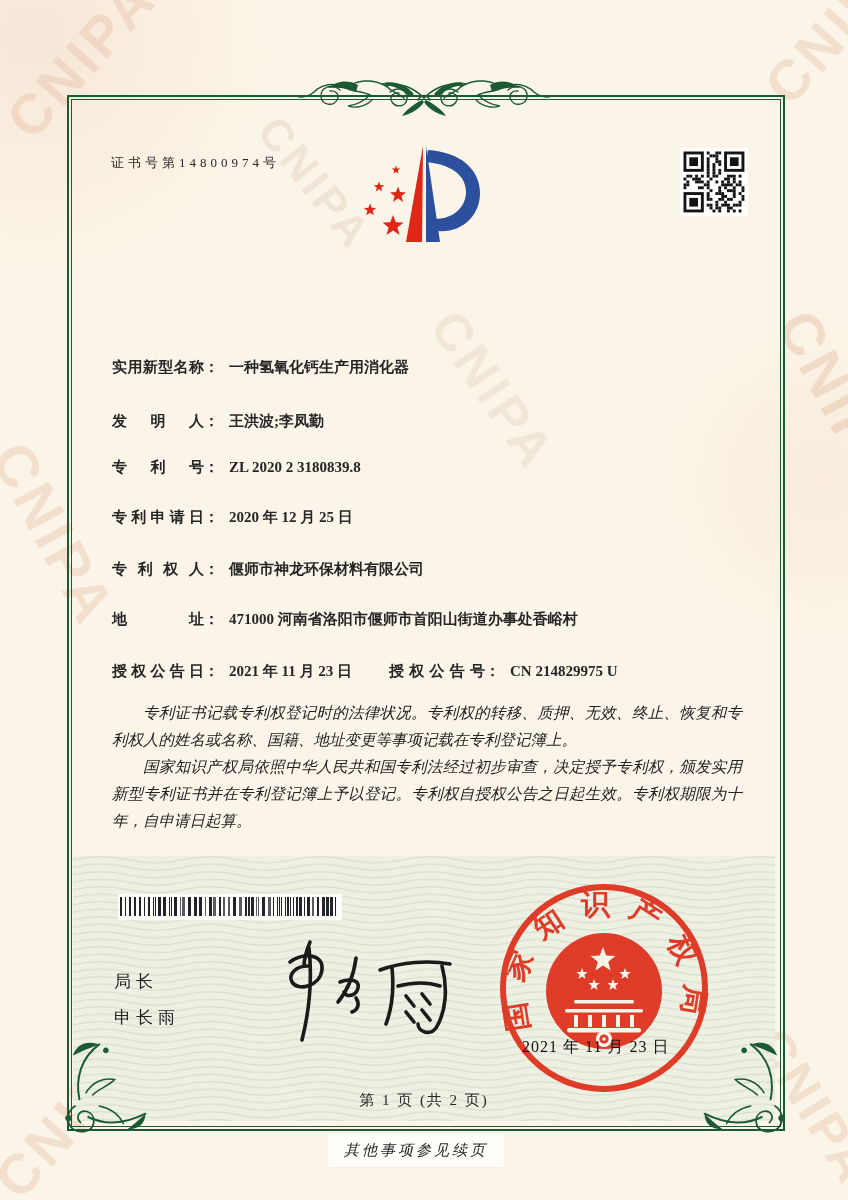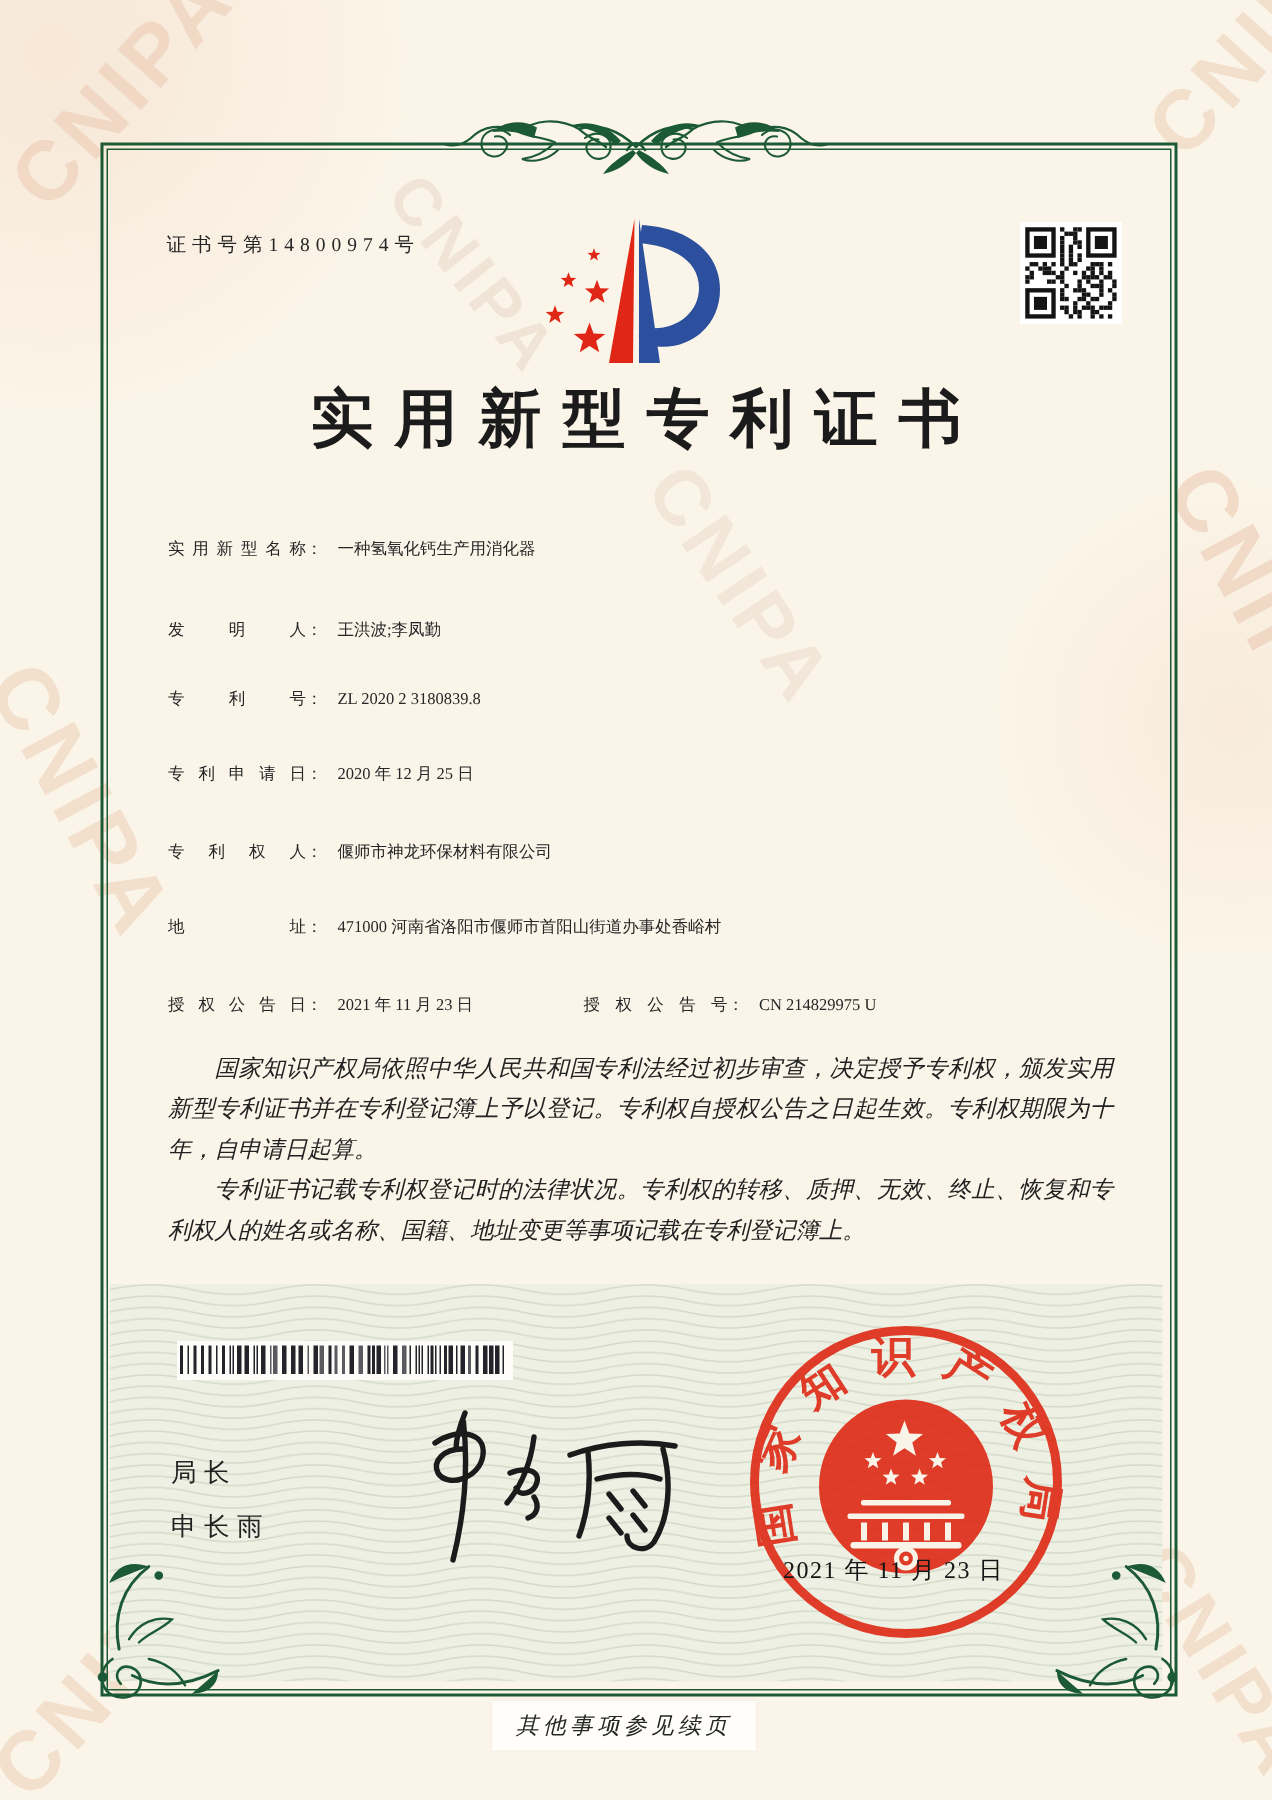--- a/index.html
+++ b/index.html
@@ -22,21 +22,21 @@
   .frame{position:absolute;left:67px;top:95px;width:714px;height:1032px;
          border:2.5px solid var(--border-green);z-index:3;pointer-events:none;}
   .frame::before{content:"";position:absolute;inset:2px;border:1px solid var(--border-green);}
   .orn{position:absolute;z-index:4;}
   .content{position:absolute;z-index:5;}
   .cert-no{left:111px;top:154px;font-size:13px;letter-spacing:4px;}
   .logo{left:350px;top:142px;width:140px;height:108px;}
   .qr{left:680px;top:148px;width:68px;height:68px;}
   .title{left:67px;top:251px;width:714px;text-align:center;font-size:42px;font-weight:bold;
          letter-spacing:14px;text-indent:14px;color:#1b1b1b;}
-  .frow{font-size:11px;white-space:nowrap;left:112px;}
+  .frow{font-size:15px;white-space:nowrap;left:112px;font-weight:bold;}
   .flabel{display:inline-block;width:92px;text-align:justify;text-align-last:justify;}
   .fvalue{margin-left:10px;}
   .grant2{position:absolute;left:256px;top:0;white-space:nowrap;margin-left:21px;}
   .grant2 .flabel{width:96px;}
   .bodytext{left:112px;top:699px;width:630px;font-size:15.5px;line-height:27px;
             font-style:italic;color:#222;}
   .bodytext p{margin:0;text-indent:2em;text-align:justify;}
   .barcode{left:118px;top:894px;}
   .official{position:absolute;font-family:"Liberation Sans","DejaVu Sans",sans-serif;
             font-size:17px;letter-spacing:5px;color:#222;text-align:right;}
@@ -253,21 +253,20 @@
       <rect x="6.4" y="6.4" width="14.5" height="14.5" fill="#ffffff"></rect>
       <rect x="9.3" y="9.3" width="8.7" height="8.7" fill="#141414"></rect>
       <rect x="44.1" y="3.5" width="20.3" height="20.3" fill="#141414"></rect>
       <rect x="47" y="6.4" width="14.5" height="14.5" fill="#ffffff"></rect>
       <rect x="49.9" y="9.3" width="8.7" height="8.7" fill="#141414"></rect>
       <rect x="3.5" y="44.1" width="20.3" height="20.3" fill="#141414"></rect>
       <rect x="6.4" y="47" width="14.5" height="14.5" fill="#ffffff"></rect>
       <rect x="9.3" y="49.9" width="8.7" height="8.7" fill="#141414"></rect>
     </svg>
 
-  <div class="content title">实用新型专利证书</div>
 
   <div class="content frow" style="top:358px">
     <span class="flabel">实用新型名称</span><span>：</span><span class="fvalue">一种氢氧化钙生产用消化器</span>
   </div>
   <div class="content frow" style="top:412px">
     <span class="flabel">发明人</span><span>：</span><span class="fvalue">王洪波;李凤勤</span>
   </div>
   <div class="content frow" style="top:458px">
     <span class="flabel">专利号</span><span>：</span><span class="fvalue">ZL 2020 2 3180839.8</span>
   </div>
@@ -281,22 +280,22 @@
     <span class="flabel">地址</span><span>：</span><span class="fvalue">471000 河南省洛阳市偃师市首阳山街道办事处香峪村</span>
   </div>
   <div class="content frow" style="top:662px">
     <span class="flabel">授权公告日</span><span>：</span><span class="fvalue">2021 年 11 月 23 日</span>
     <span class="grant2">
       <span class="flabel">授权公告号</span><span>：</span><span class="fvalue">CN 214829975 U</span>
     </span>
   </div>
 
   <div class="content bodytext">
+    <p>专利证书记载专利权登记时的法律状况。专利权的转移、质押、无效、终止、恢复和专利权人的姓名或名称、国籍、地址变更等事项记载在专利登记簿上。</p>
     <p>国家知识产权局依照中华人民共和国专利法经过初步审查，决定授予专利权，颁发实用新型专利证书并在专利登记簿上予以登记。专利权自授权公告之日起生效。专利权期限为十年，自申请日起算。</p>
-    <p>专利证书记载专利权登记时的法律状况。专利权的转移、质押、无效、终止、恢复和专利权人的姓名或名称、国籍、地址变更等事项记载在专利登记簿上。</p>
   </div>
 
   <svg id="barcode" class="content barcode" style="width:224px;height:26px" viewBox="0 0 224 26">
       <rect width="224" height="26" fill="#fdfcf8"></rect>
       <rect x="2" y="3" width="2" height="19" fill="#23232a"></rect>
       <rect x="7" y="3" width="1" height="19" fill="#23232a"></rect>
       <rect x="11" y="3" width="2" height="19" fill="#23232a"></rect>
       <rect x="16" y="3" width="2" height="19" fill="#23232a"></rect>
       <rect x="21" y="3" width="2" height="19" fill="#23232a"></rect>
       <rect x="26" y="3" width="1" height="19" fill="#23232a"></rect>
@@ -395,16 +394,17 @@
         <rect x="136" y="137" width="4" height="12"></rect>
         <rect x="73" y="150" width="74" height="4.4" rx="2"></rect>
         <circle cx="110" cy="161" r="8"></circle>
       </g>
       <circle cx="110" cy="161" r="4.6" style="fill:var(--seal-red)"></circle>
       <circle cx="110" cy="161" r="1.8" fill="#fbf5e9"></circle>
     </g>
   </svg>
   <div class="content seal-date">2021 年 11 月 23 日</div>
 
+  <div class="content pageno">第 1 页 (共 2 页)</div>
 
   <div class="content note">其他事项参见续页</div>
 
 </div>
 
 </body></html>

